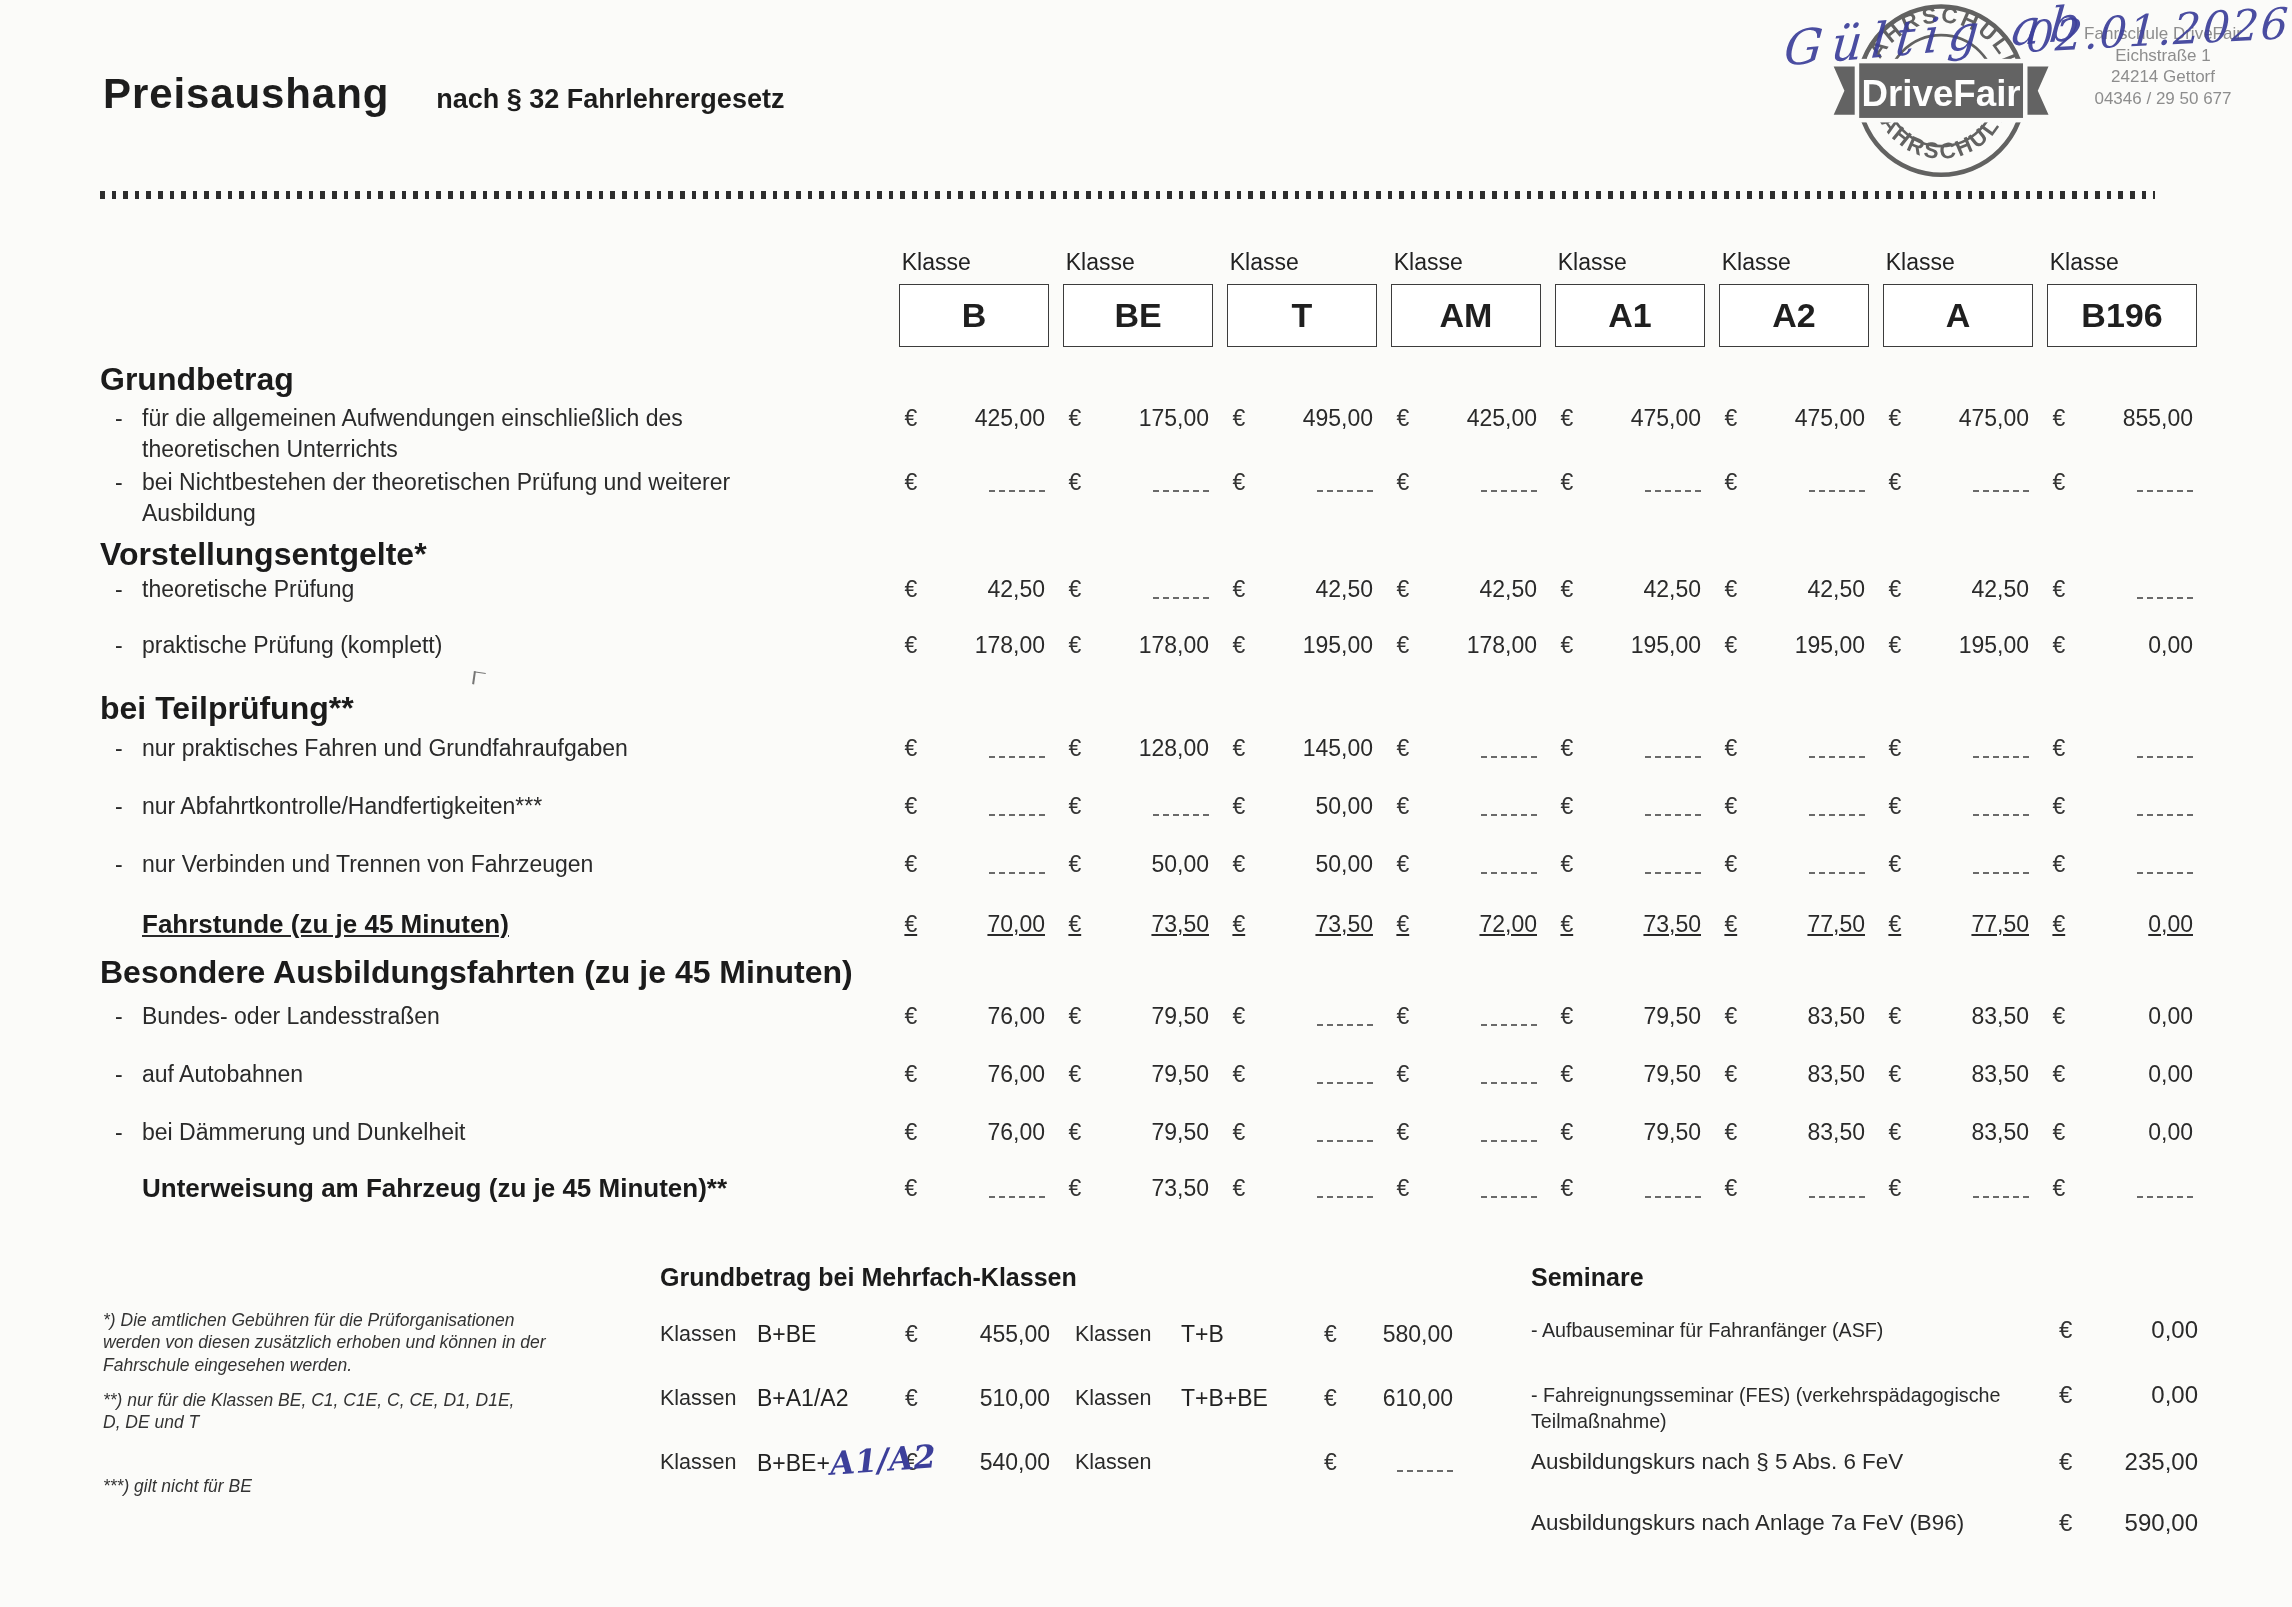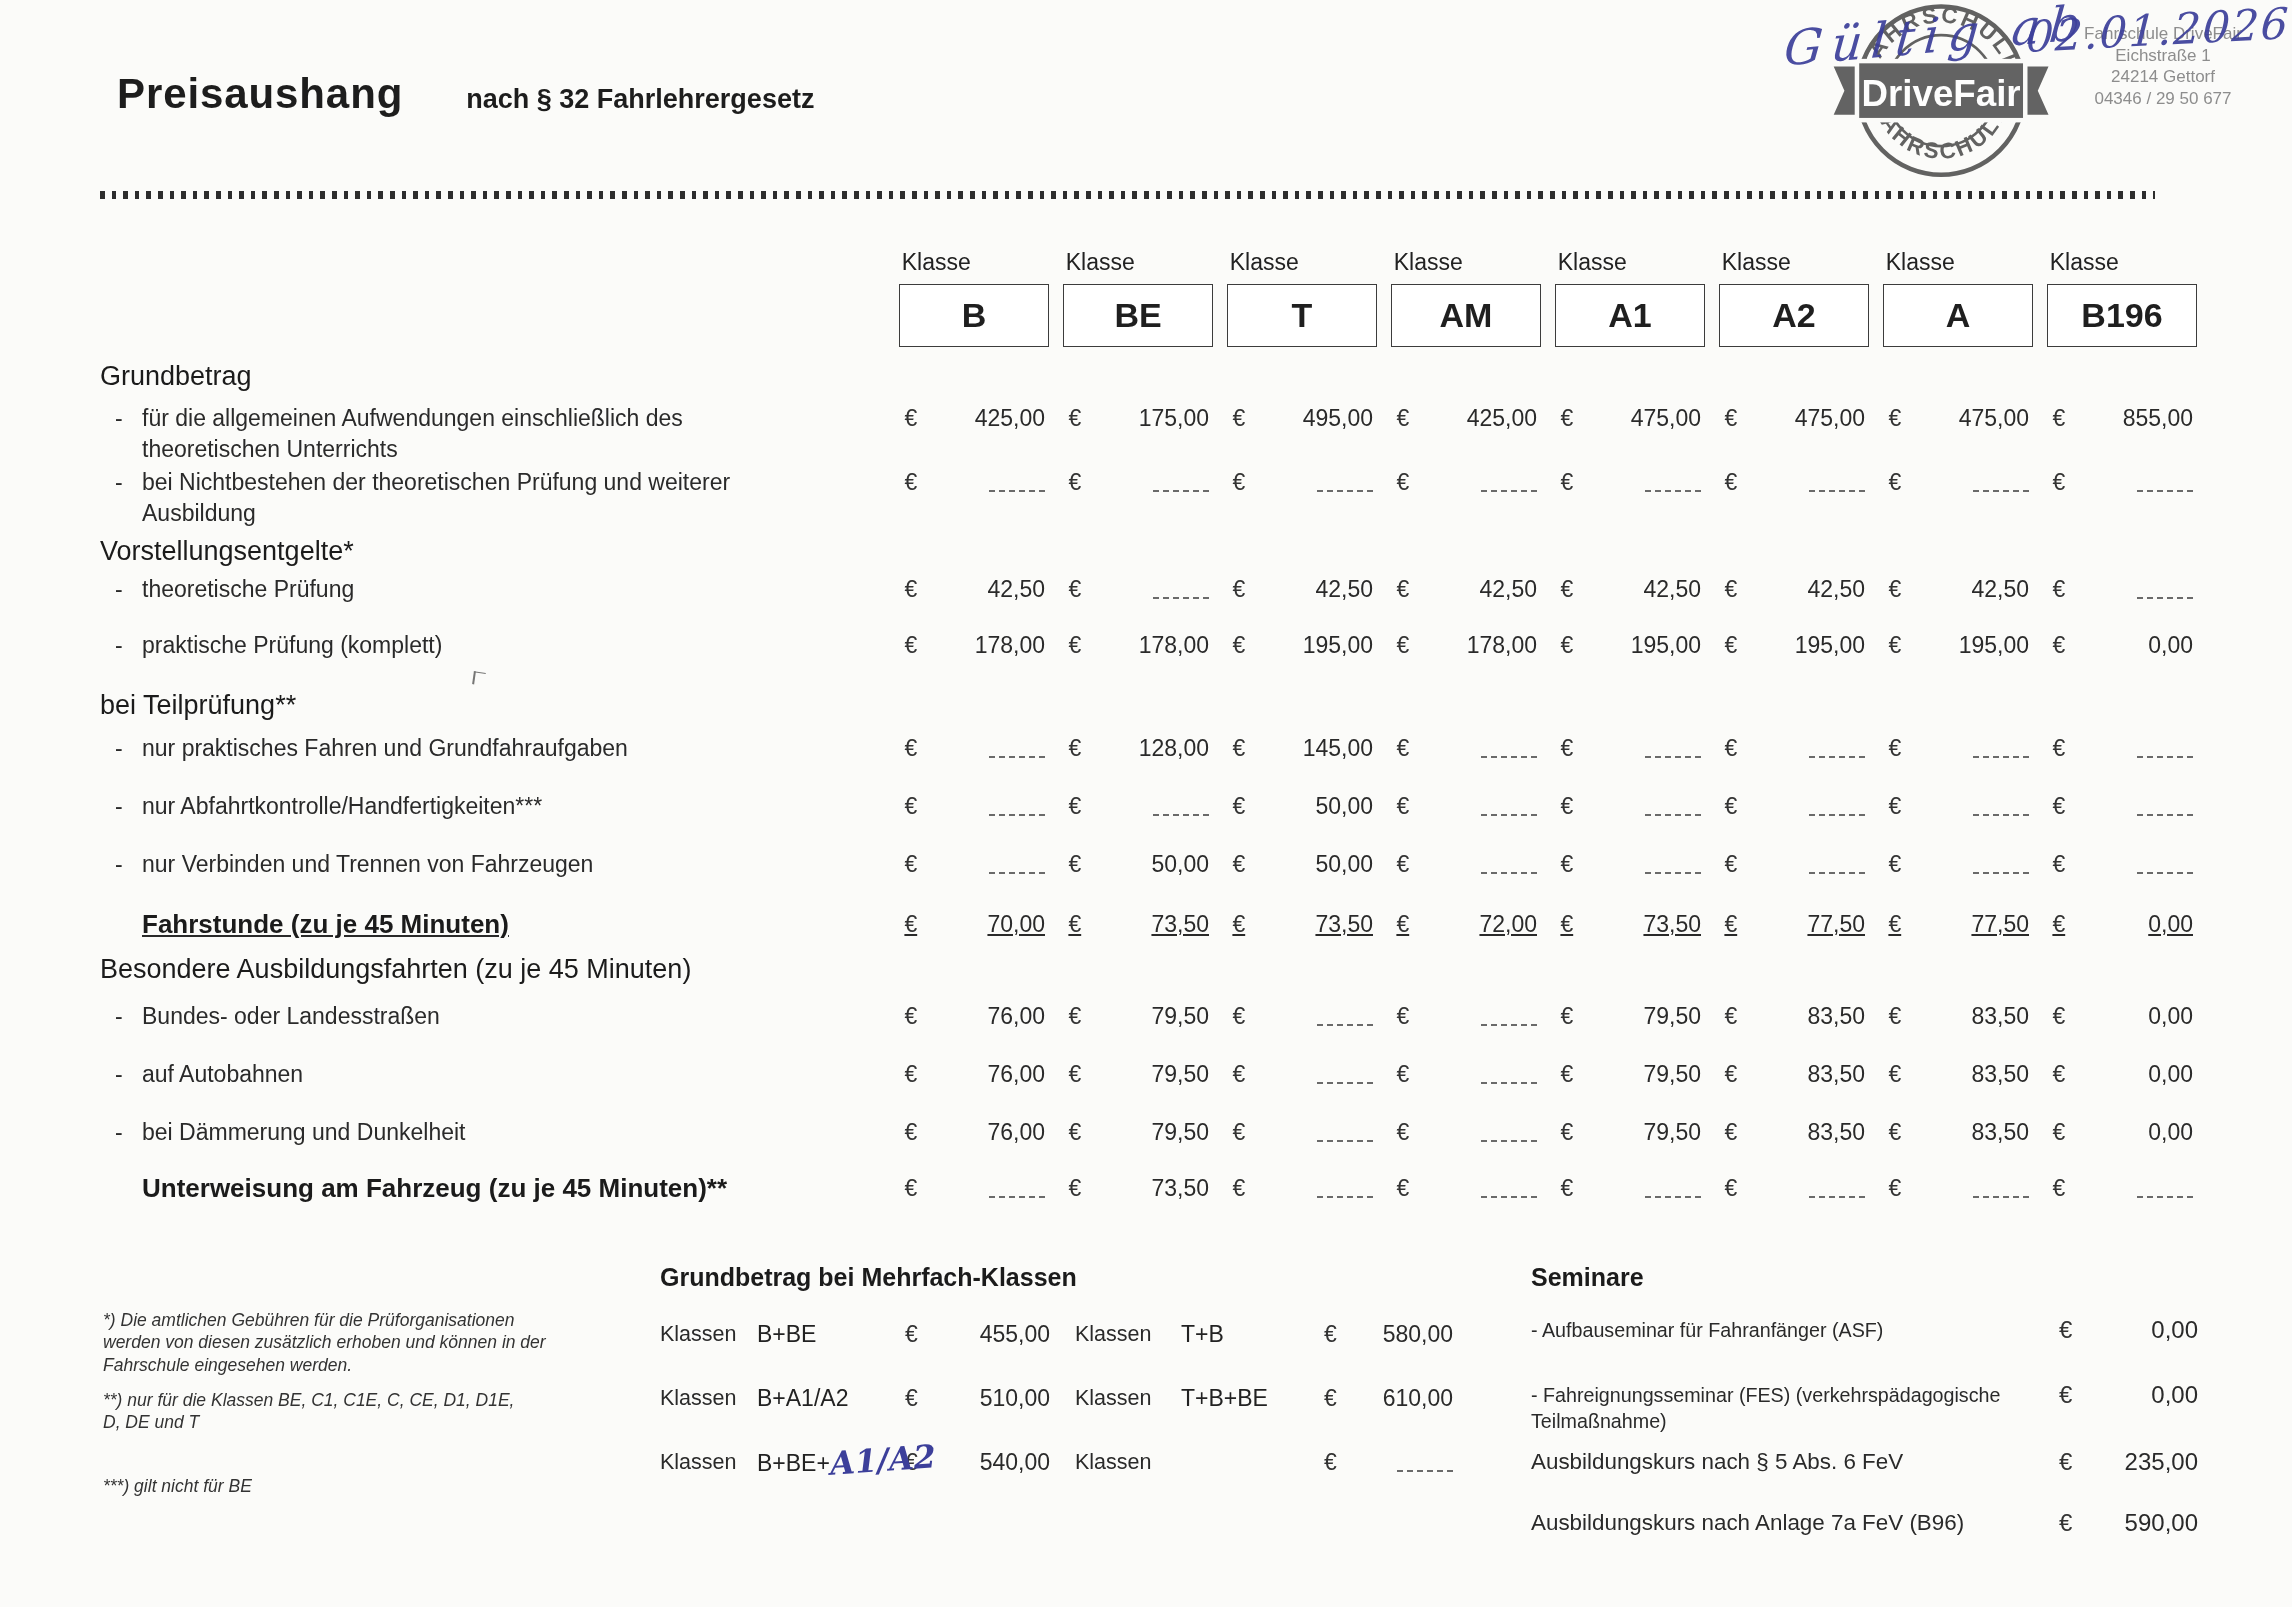--- a/index.html
+++ b/index.html
@@ -7,21 +7,21 @@
     width:2293px;height:1608px;
     background:#fbfbf9;
     font-family:"Liberation Sans", sans-serif;
     color:#2a2a2a;
     position:relative;
     overflow:hidden;
   }
   .page{position:absolute;inset:0;}
 
   
-  .doc-header{position:absolute;left:103px;top:70px;display:flex;align-items:baseline;gap:63px;margin-left:14px;}
+  .doc-header{position:absolute;left:103px;top:70px;display:flex;align-items:baseline;gap:47px;}
   .doc-title{font-size:42px;font-weight:bold;color:#1d1d1d;letter-spacing:0.9px;}
   .doc-subtitle{font-size:27px;font-weight:bold;color:#1d1d1d;}
 
   .dotted-rule{
     position:absolute;left:100px;top:191px;width:2055px;height:8px;
     background:repeating-linear-gradient(90deg,#2d2d2d 0 4.5px,transparent 4.5px 11.6px);
   }
 
   
   .stamp-wrap{position:absolute;left:1830px;top:1.8px;width:224px;height:188px;opacity:.88;}
@@ -47,21 +47,21 @@
     width:148px;height:61px;border:1.8px solid #3c3c3c;background:#fff;
     display:flex;align-items:center;justify-content:center;
     font-size:34px;font-weight:bold;color:#1f1f1f;
   }
 
   
   .price-table{position:absolute;left:100px;top:361px;width:2110px;}
   .prow{align-items:start;}
   .prow .label-cell{display:flex;gap:0;align-items:flex-start;}
   .row-heading .label-cell{grid-column:1 / -1;}
-  .heading-text{font-size:27px;font-weight:normal;color:#1b1b1b;}
+  .heading-text{font-size:32px;font-weight:bold;color:#1b1b1b;}
   .item-dash{width:27px;padding-left:15px;font-size:23px;line-height:30px;color:#2a2a2a;flex:none;}
   .item-text{font-size:23px;line-height:31px;color:#2a2a2a;max-width:627px;}
   .row-bold .item-text{font-size:26px;font-weight:bold;color:#1b1b1b;line-height:31px;max-width:734px;}
   .row-bold .item-dash{visibility:hidden;}
   .price-cell{
     display:flex;justify-content:space-between;align-items:flex-start;
     padding:0 18px 0 5.4px;font-size:23px;line-height:30px;
   }
   .euro-sign{color:#333;}
   .price-value{color:#2a2a2a;}

